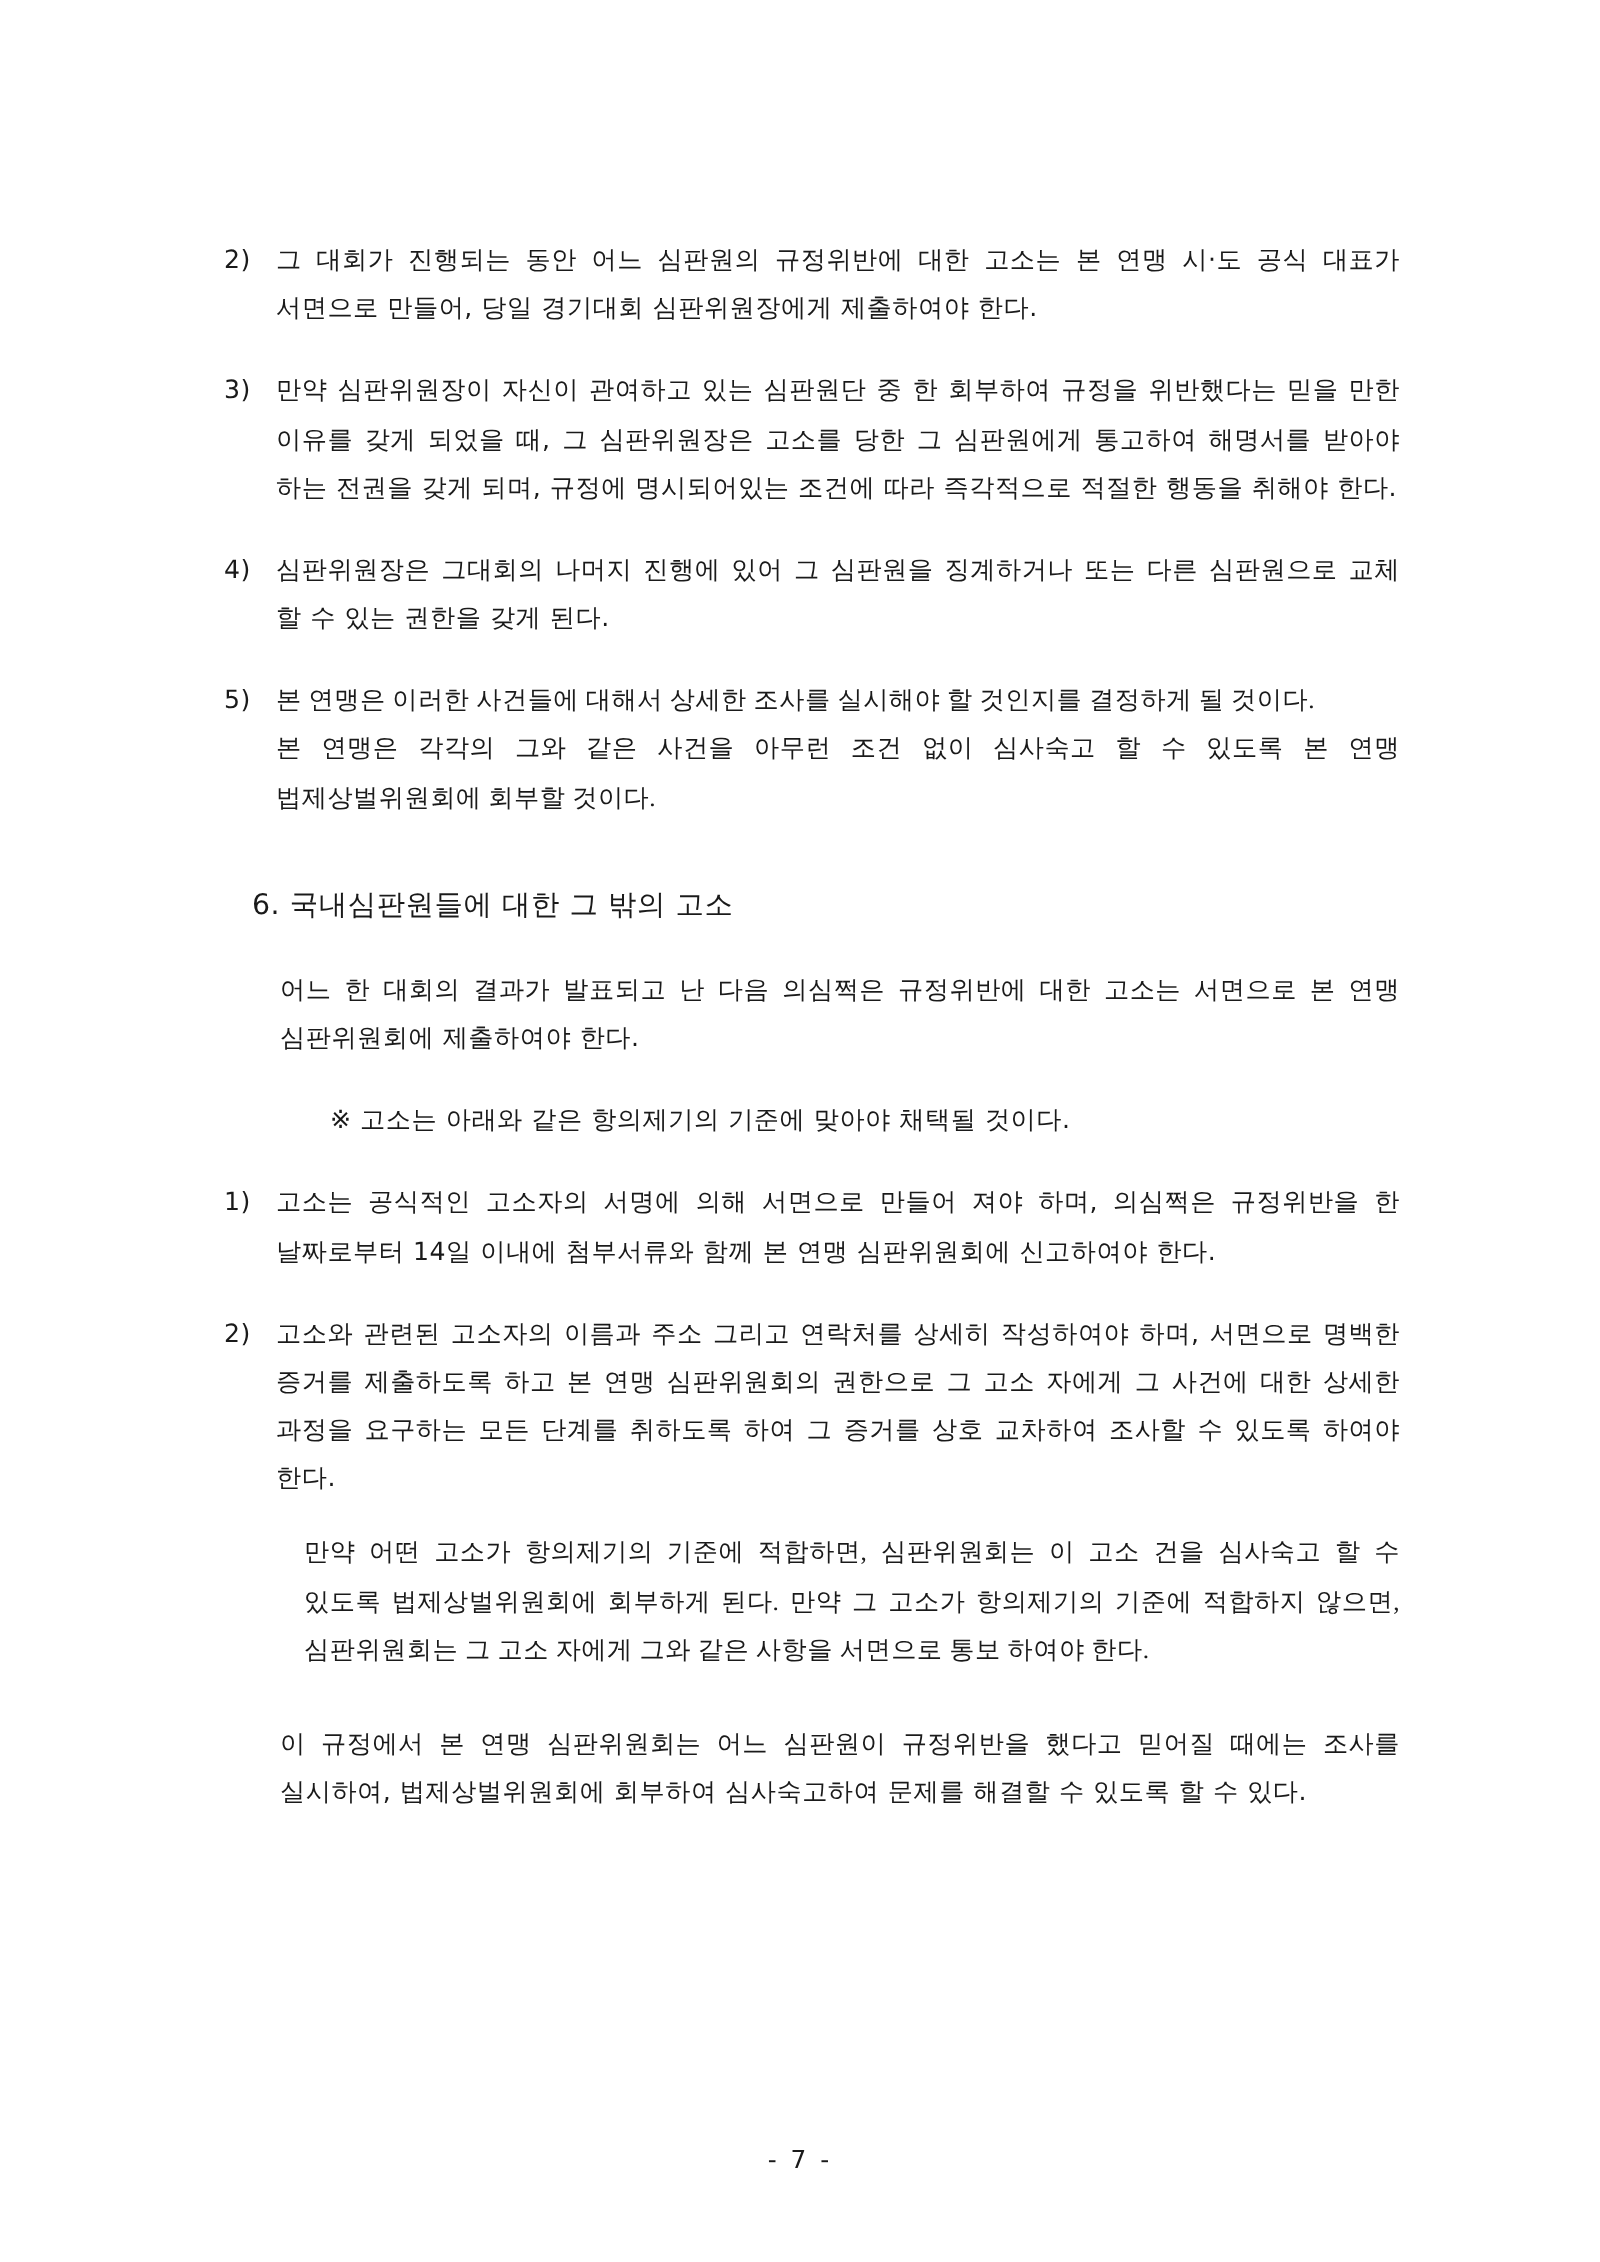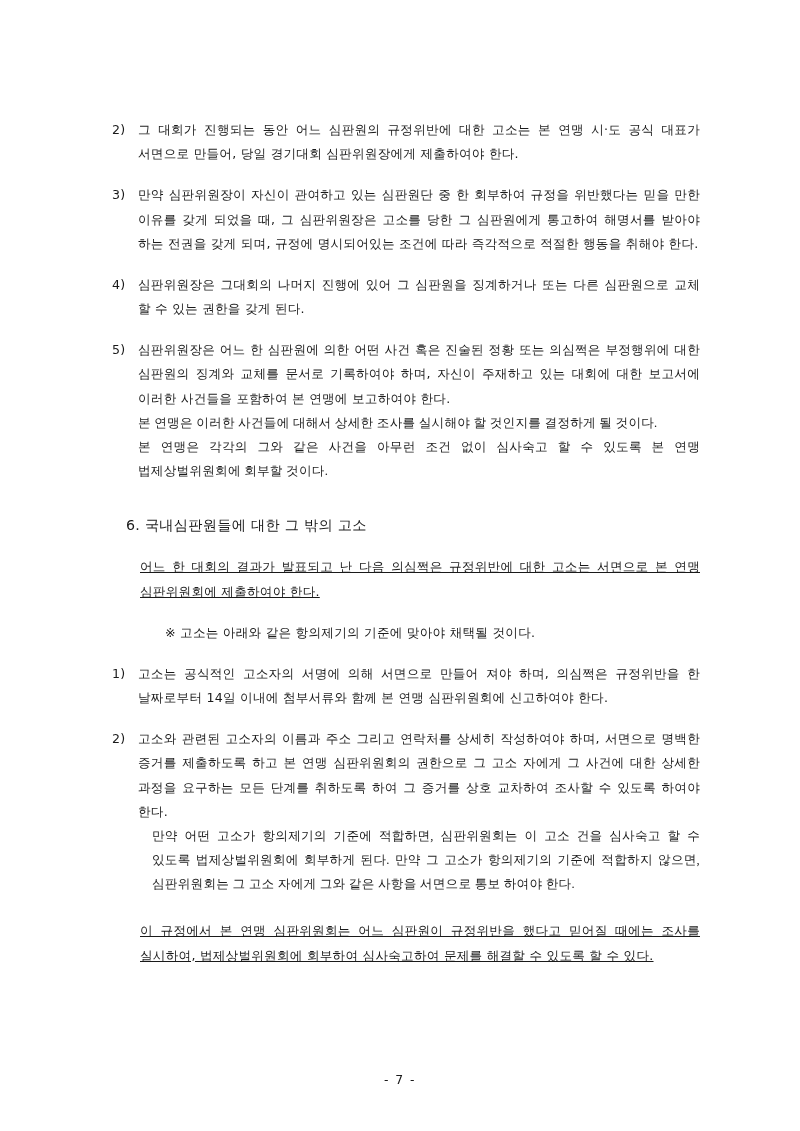--- a/index.html
+++ b/index.html
@@ -50,31 +50,31 @@
   }
   .heading {
     font-size: 14.2px;
     font-weight: normal;
     letter-spacing: 0.02em;
     line-height: 1.7;
     margin: 30px 0 18px 14px;
   }
   .sub-para {
     margin-left: 28px;
-    text-decoration: underline;
   }
   .note-para {
     margin-left: 53px;
   }
   .cont {
     margin-top: 0;
     font-family: Liberation Serif, serif;
   }
   .cont-indent {
     padding-left: 14px;
+    margin-top: 13px;
   }
   .footer {
     position: absolute;
     left: 0;
     right: 0;
     bottom: 44px;
     text-align: center;
     font-size: 12.4px;
     letter-spacing: 0.12em;
     color: #1a1a1a;
@@ -97,21 +97,20 @@
   </div>
 
   <div class="block numbered">
     <div class="marker">4)</div>
     <div class="body para">심판위원장은 그대회의 나머지 진행에 있어 그 심판원을 징계하거나 또는 다른 심판원으로 교체 할 수 있는 권한을 갖게 된다.</div>
   </div>
 
   <div class="block numbered">
     <div class="marker">5)</div>
     <div class="body">
-      <div class="para">심판위원장은 어느 한 심판원에 의한 어떤 사건 혹은 진술된 정황 또는 의심쩍은 부정행위에 대한 심판원의 징계와 교체를 문서로 기록하여야 하며, 자신이 주재하고 있는 대회에 대한 보고서에 이러한 사건들을 포함하여 본 연맹에 보고하여야 한다.</div>
       <div class="para cont">본 연맹은 이러한 사건들에 대해서 상세한 조사를 실시해야 할 것인지를 결정하게 될 것이다.</div>
       <div class="para cont">본 연맹은 각각의 그와 같은 사건을 아무런 조건 없이 심사숙고 할 수 있도록 본 연맹 법제상벌위원회에 회부할 것이다.</div>
     </div>
   </div>
 
   <div class="heading">6. 국내심판원들에 대한 그 밖의 고소</div>
 
   <div class="block para sub-para">어느 한 대회의 결과가 발표되고 난 다음 의심쩍은 규정위반에 대한 고소는 서면으로 본 연맹 심판위원회에 제출하여야 한다.</div>
 
   <div class="block para note-para">※ 고소는 아래와 같은 항의제기의 기준에 맞아야 채택될 것이다.</div>

